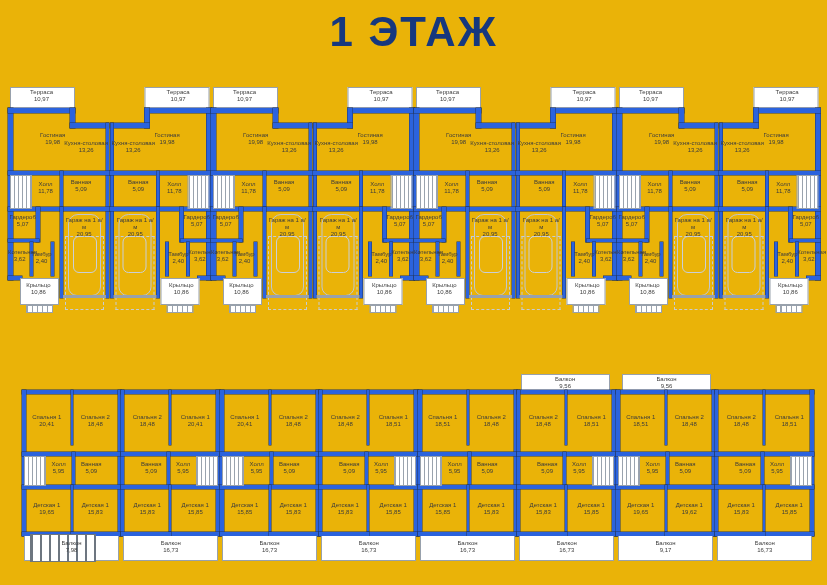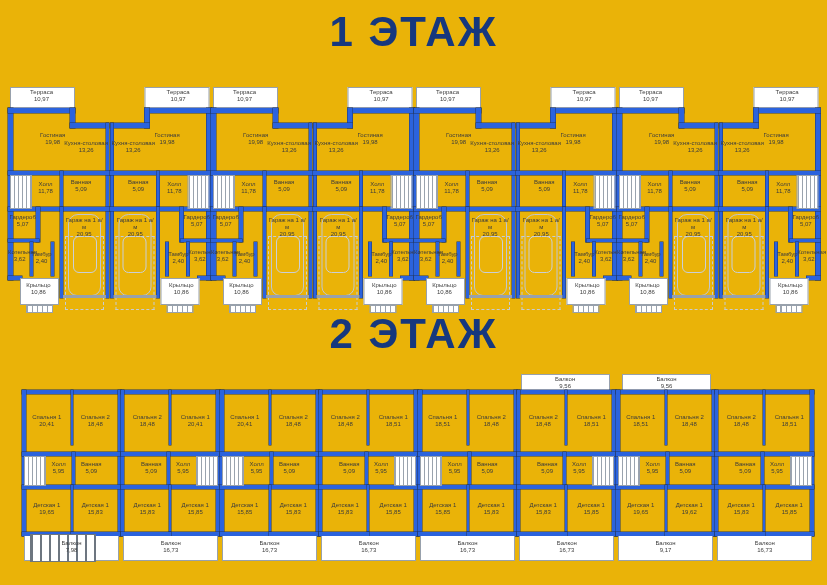--- a/index.html
+++ b/index.html
@@ -636,21 +636,20 @@
     <div class="lbl" style="left:56%;top:131px;width:38%;">
       <span>Гараж на 1 а/м</span>
           <span>20,95</span>
     </div>
     <div class="lbl" style="left:14%;top:196px;width:32%;">
       <span>Крыльцо</span>
           <span>10,86</span>
     </div>
   </div>
     </div>
-  <div id="title2" class="floor-title">2 ЭТАЖ</div>
   <div id="floor2-strip" class="strip">
       <div class="unit deep-left">
 
     <div class="w" style="left:0;top:18px;width:100%;height:4px;"></div>
     <div class="w wl-outer2" style="left:0;top:18px;width:4.5%;height:146px;"></div>
     <div class="w party2" style="left:96.5%;top:18px;width:3.5%;height:146px;"></div>
     <div class="w" style="left:49%;top:18px;width:3%;height:55px;"></div>
     <div class="w" style="left:0;top:80px;width:100%;height:3.5px;"></div>
     <div class="w" style="left:51%;top:80px;width:3%;height:36px;"></div>
     <div class="w" style="left:0;top:113px;width:100%;height:3.5px;"></div>

